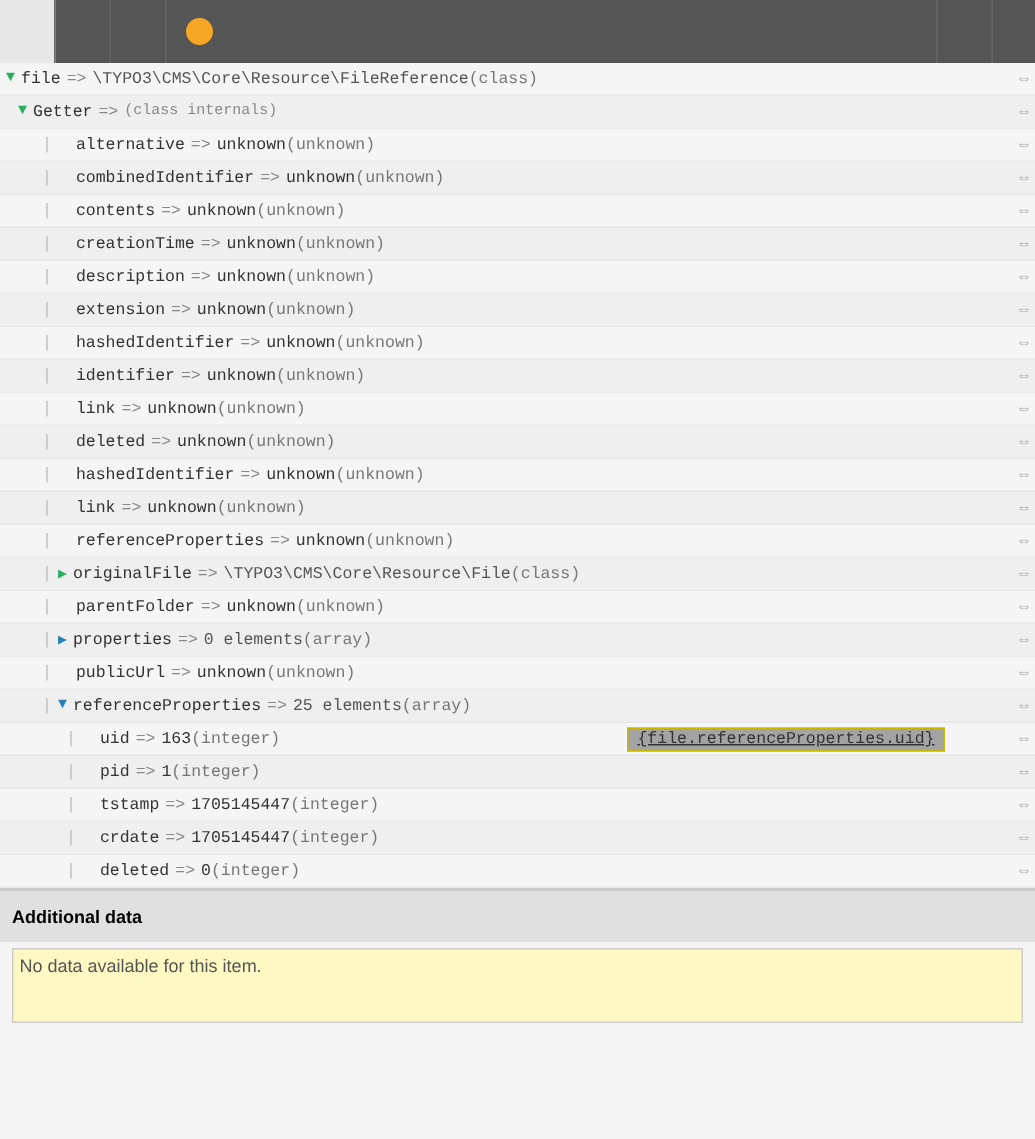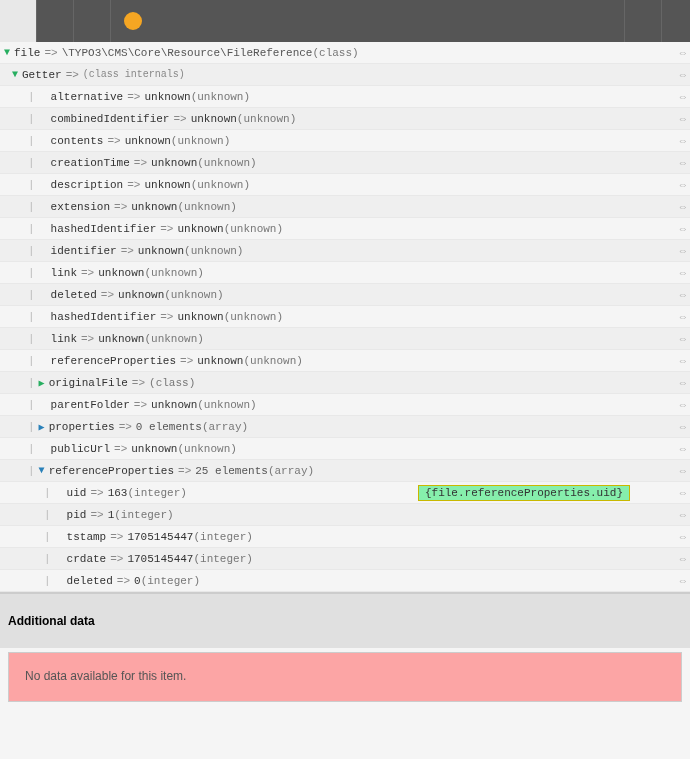--- a/index.html
+++ b/index.html
@@ -124,31 +124,31 @@
       color: #aaa;
       cursor: pointer;
       font-size: 11px;
     }
 
     .pipe { color: #bbb; margin-right: 4px; }
 
     
     .additional-section {
       background: #e0e0e0;
-      padding: 20px 8px;
+      padding: 10px 8px;
       font-size: 12px;
       font-weight: bold;
       font-family: Arial, sans-serif;
       border-top: 2px solid #ccc;
     }
     .additional-content {
-      background: #fca5a5;
+      background: #fef9c3;
       border: 1px solid #ccc;
       margin: 4px 8px 8px 8px;
-      padding: 16px;
+      padding: 4px;
       font-family: Arial, sans-serif;
       font-size: 12px;
       color: #555;
       min-height: 50px;
     }
 
     .row-content {
       display: flex;
       align-items: center;
       flex: 1;
@@ -362,20 +362,21 @@
         </div>
         <span class="fluid-tag"><fluid></fluid></span>
         <span class="link-icon">⇔</span>
       </div>
       <div class="tree-row" style="padding-left: 28px;">
         <div class="row-content">
           <span class="pipe">|</span>
           <span class="toggle" style="color:#27ae60;margin-right:4px;">▶</span>
           <span class="prop-name">originalFile</span>
           <span class="arrow"> =&gt; </span>
+          <span class="value-class">\TYPO3\CMS\Core\Resource\File</span> 
           <span class="value-type">(class)</span>
         </div>
         <span class="fluid-tag"><fluid></fluid></span>
         <span class="link-icon">⇔</span>
       </div>
       <div class="tree-row" style="padding-left: 28px;">
         <div class="row-content">
           <span class="pipe">|</span>
           <span style="width:12px;display:inline-block;"></span>
           <span class="prop-name">parentFolder</span>
@@ -427,21 +428,21 @@
           <span class="pipe">|</span>
           <span style="width:12px;display:inline-block;"></span>
           <span class="prop-name">uid</span>
           <span class="arrow"> =&gt; </span>
           <span class="value-int">163</span> 
           <span class="value-type">(integer)</span>
           <span style="margin-left:auto;"></span>
         </div>
         <span class="fluid-tag"><fluid></fluid></span>
         <span class="link-icon">⇔</span>
-        <span style="position: absolute; right: 60px; top: 3px; background: #86efac; border: 1px solid rgb(200, 184, 0); padding: 1px 6px; font-size: 11px; color: rgb(51, 51, 51); white-space: nowrap; z-index: 10;">{file.referenceProperties.uid}</span>
+        <span style="position: absolute; right: 60px; top: 3px; background: #a3a3a3; border: 1px solid rgb(200, 184, 0); padding: 1px 6px; font-size: 11px; color: rgb(51, 51, 51); white-space: nowrap; z-index: 10; text-decoration: underline;">{file.referenceProperties.uid}</span>
       </div>
       <div class="tree-row" style="padding-left: 44px;">
         <div class="row-content">
           <span class="pipe">|</span>
           <span style="width:12px;display:inline-block;"></span>
           <span class="prop-name">pid</span>
           <span class="arrow"> =&gt; </span>
           <span class="value-int">1</span> 
           <span class="value-type">(integer)</span>
         </div>

